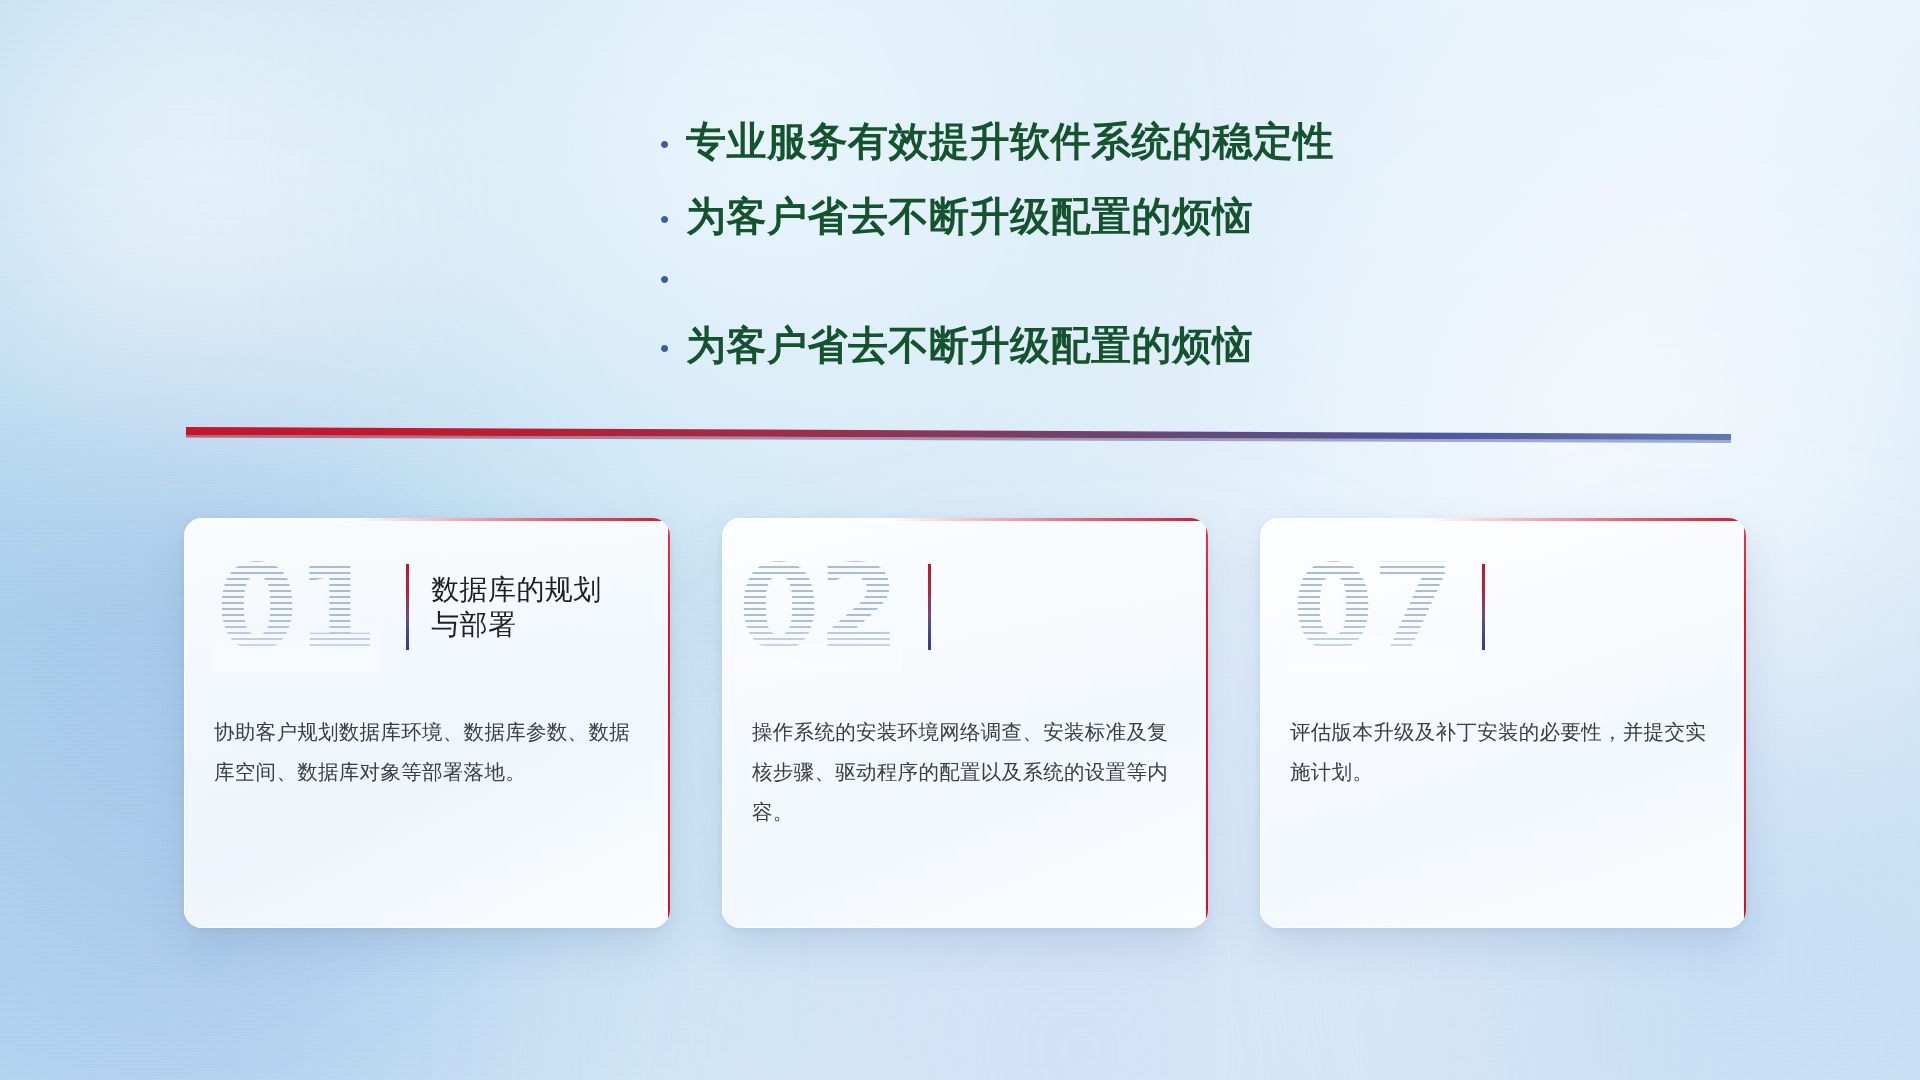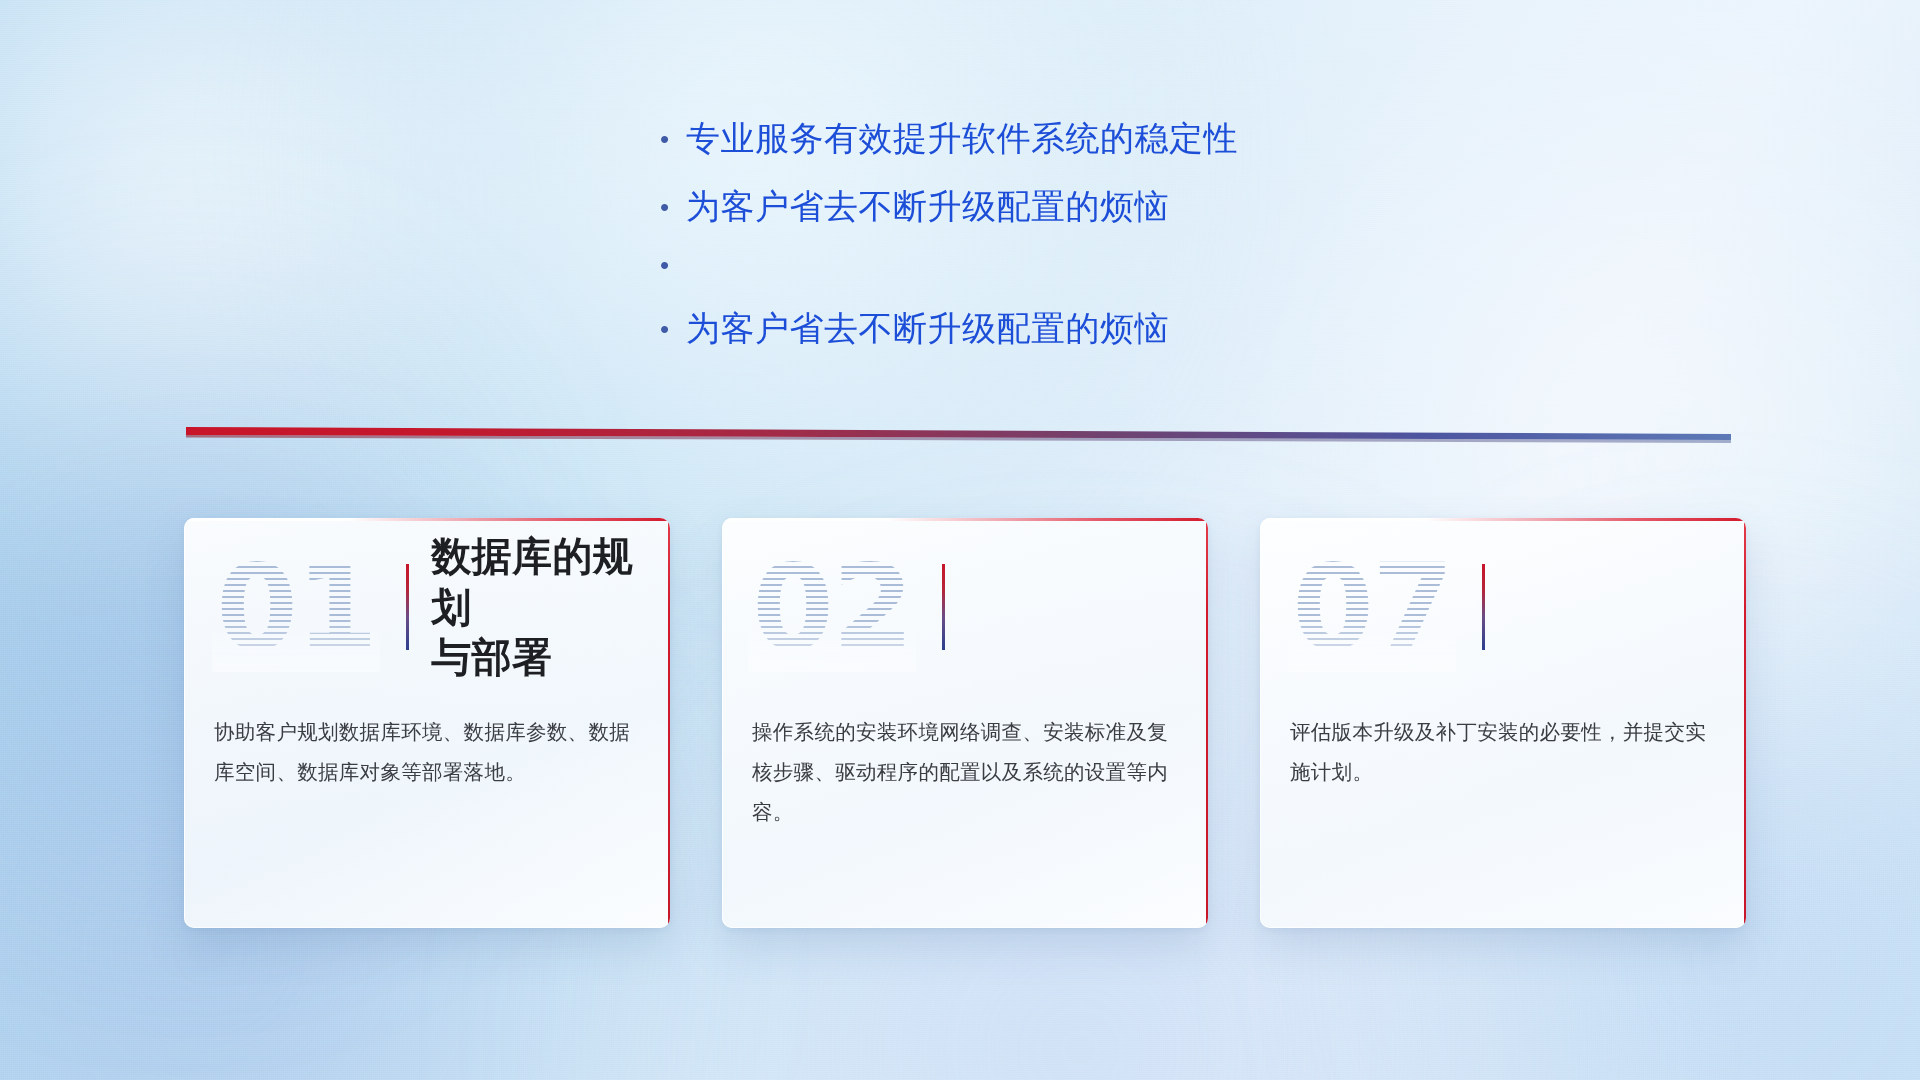--- a/index.html
+++ b/index.html
@@ -61,39 +61,39 @@
   .bullet-row{
     display:flex; align-items:baseline;
     margin-bottom:28px;
   }
   .bullet-dot{
     width:26px; flex:0 0 26px;
     color:#3f5aa6; font-size:26px; line-height:1;
     transform:translateY(-2px);
   }
   .bullet-text{
-    font-size:34px; line-height:1.18; letter-spacing:.5px;
-    color:#1d4ed8; font-weight:400; white-space:nowrap;
+    font-size:40px; line-height:1.18; letter-spacing:.5px;
+    color:#14532d; font-weight:700; white-space:nowrap;
   }
 
   
   #divider{
     position:absolute; left:186px; top:424px; width:1545px; height:22px; z-index:4;
   }
   #divider svg{ display:block; width:100%; height:100%; overflow:visible; }
 
   
   #cards{
     position:absolute; left:184px; top:518px;
     width:1562px; height:410px;
     display:flex; gap:52px; z-index:6;
   }
   .card{
     position:relative; flex:1 1 0; height:100%;
-    border-radius:10px;
+    border-radius:18px;
     background:
       linear-gradient(160deg,
         rgba(255,255,255,.93) 0%,
         rgba(250,252,254,.90) 34%,
         rgba(246,250,253,.88) 62%,
         rgba(253,254,255,.95) 100%);
     box-shadow:
       0 18px 40px rgba(74,108,160,.17),
       0 2px 6px rgba(74,108,160,.09);
     overflow:hidden;
@@ -150,32 +150,32 @@
     content:""; position:absolute; left:0; right:0; bottom:-6px; height:46%;
     background:linear-gradient(180deg, rgba(255,255,255,0), rgba(252,253,255,.75));
     pointer-events:none;
   }
   .card-rule{
     width:3px; height:86px; margin:0 22px 0 26px;
     background:linear-gradient(180deg,#c8152a 0%,#b52539 30%,#6a4c86 62%,#2b3f8f 100%);
     flex:0 0 3px;
   }
   .card-title{
-    font-size:40px; font-weight:700; line-height:1.26;
+    font-size:28px; font-weight:400; line-height:1.26;
     color:#1d1f22; letter-spacing:.4px;
     white-space:pre-line;
   }
   .card-body{
     padding:16px 34px 0 30px;
     font-size:20.5px; line-height:1.95; letter-spacing:.3px;
     color:#3a3d42; font-weight:400;
   }
 
   
-  .card:nth-child(2) .card-head{ padding-left:26px; }
+  .card:nth-child(2) .card-head{ padding-left:12px; }
 </style>
 </head>
 <body>
 
 <div id="bg">
   <div class="bg-base"></div>
   <div class="glow glow-1"></div>
   <div class="glow glow-2"></div>
   <div class="glow glow-3"></div>
   <div class="glow glow-4"></div>

